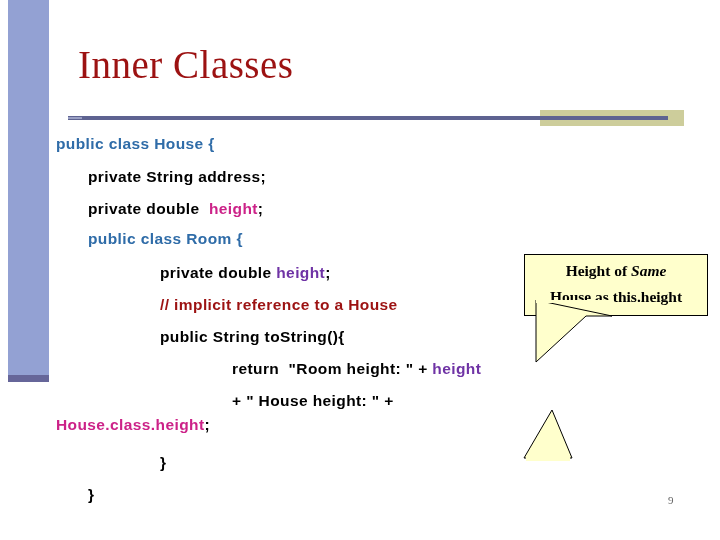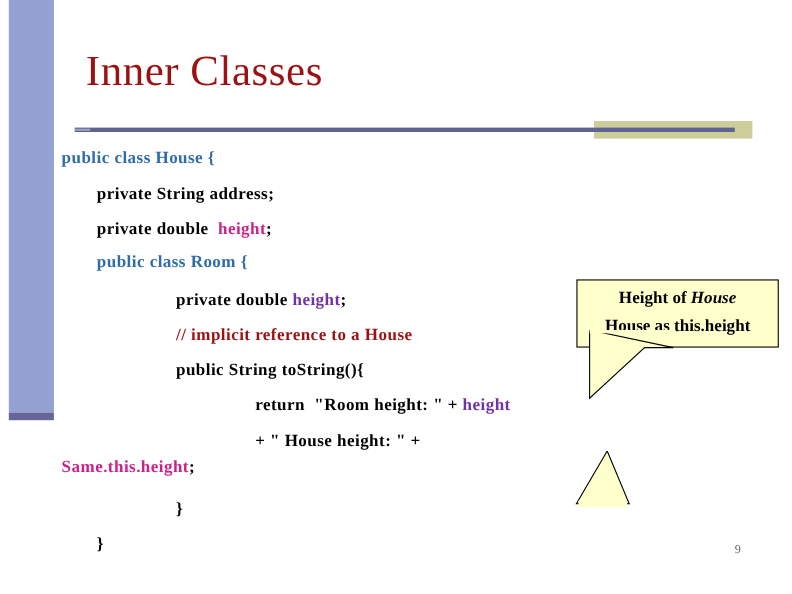--- a/index.html
+++ b/index.html
@@ -74,21 +74,21 @@
   
   .code-area {
     position: absolute;
     left: 0;
     top: 128px;
     width: 720px;
     height: 410px;
   }
   .code-line {
     position: absolute;
-    font-family: Liberation Serif, serif;
+    font-family: Liberation Sans, sans-serif;
     font-size: 15.5px;
     font-weight: bold;
     white-space: pre;
     letter-spacing: 0.4px;
     line-height: 1;
   }
   .c-blue   { color: #2f6ca8; }
   .c-black  { color: #000000; }
   .c-pink   { color: #cc2288; }
   .c-purple { color: #6f33a5; }
@@ -158,28 +158,28 @@
   <div class="code-area" id="code-area">
       <div class="code-line" style="left: 56px; top: 8px;"><span class="c-blue">public class House {</span></div>
       <div class="code-line" style="left: 88px; top: 41px;"><span class="c-black">private String address;</span></div>
       <div class="code-line" style="left: 88px; top: 73px;"><span class="c-black">private double  </span><span class="c-pink">height</span><span class="c-black">;</span></div>
       <div class="code-line" style="left: 88px; top: 103px;"><span class="c-blue">public class Room {</span></div>
       <div class="code-line" style="left: 160px; top: 137px;"><span class="c-black">private double </span><span class="c-purple">height</span><span class="c-black">;</span></div>
       <div class="code-line" style="left: 160px; top: 169px;"><span class="c-red">// implicit reference to a House</span></div>
       <div class="code-line" style="left: 160px; top: 201px;"><span class="c-black">public String toString(){</span></div>
       <div class="code-line" style="left: 232px; top: 233px;"><span class="c-black">return  "Room height: " + </span><span class="c-purple">height</span></div>
       <div class="code-line" style="left: 232px; top: 265px;"><span class="c-black">+ " House height: " +</span></div>
-      <div class="code-line" style="left: 56px; top: 289px;"><span class="c-pink">Same.this.height</span><span class="c-black">;</span></div>
+      <div class="code-line" style="left: 56px; top: 289px;"><span class="c-pink">House.class.height</span><span class="c-black">;</span></div>
       <div class="code-line" style="left: 160px; top: 327px;"><span class="c-black">}</span></div>
       <div class="code-line" style="left: 88px; top: 359px;"><span class="c-black">}</span></div>
       <div class="code-line" style="left: 56px; top: 391px;"><span class="c-black">}</span></div>
     </div>
 
   <div class="callout" id="callout-room">
-    <span class="ln"><span>Height of </span><span class="ital">House</span></span>
+    <span class="ln"><span>Height of </span><span class="ital">Same</span></span>
     <span class="ln">House as this.height</span>
   </div>
 
 
   <svg class="tail" style="left:524px; top:300px; width:120px; height:66px;" viewBox="0 0 120 66">
     <polygon points="12,0 12,62 62,16 88,16" fill="#ffffcc" stroke="#000000" stroke-width="1"></polygon>
     <rect x="12" y="0" width="76" height="3" fill="#ffffcc"></rect>
   </svg>
 
   <svg class="tail" style="left:520px; top:410px; width:80px; height:52px;" viewBox="0 0 80 52">

